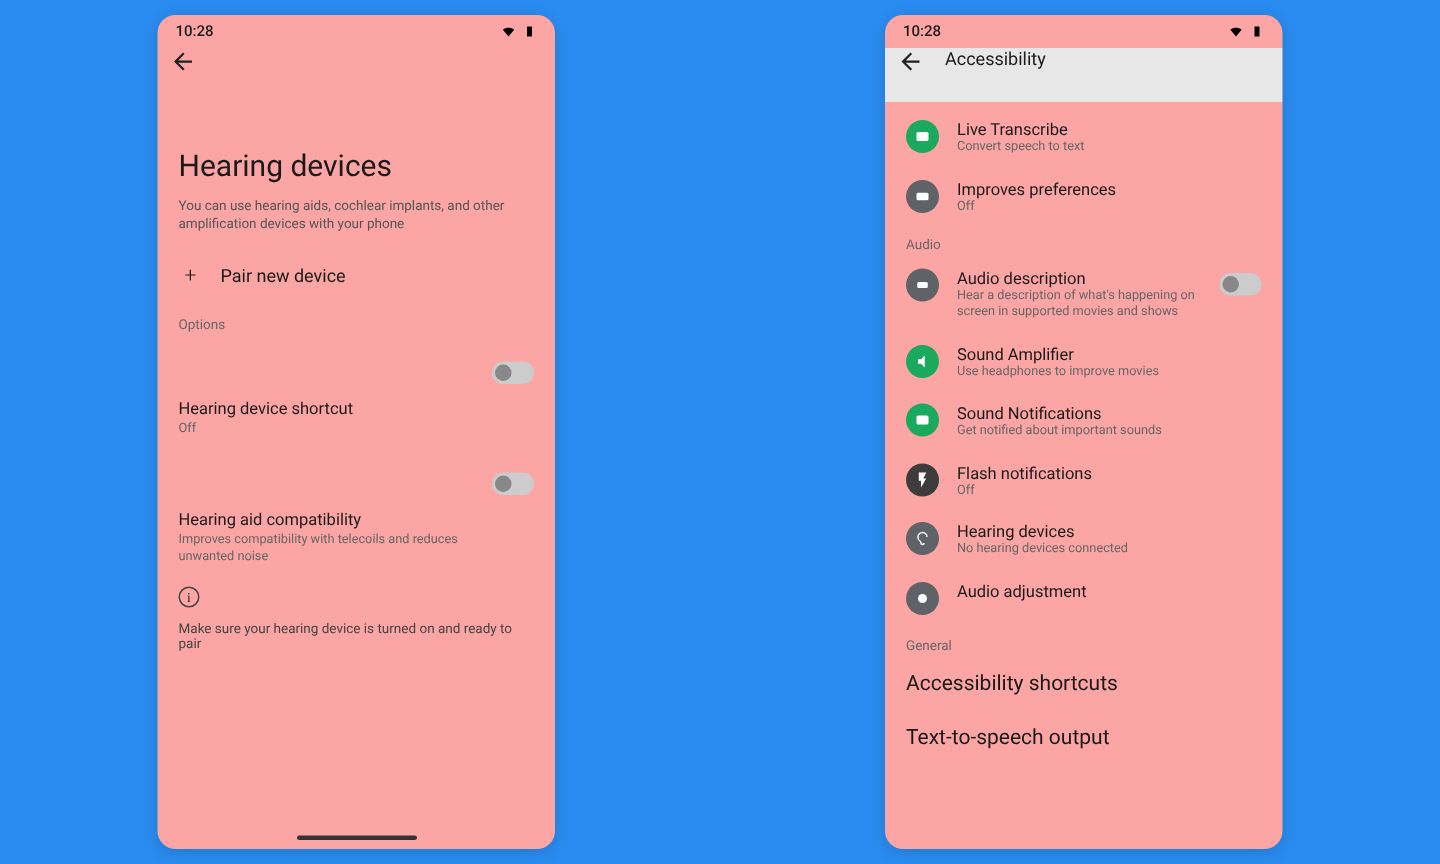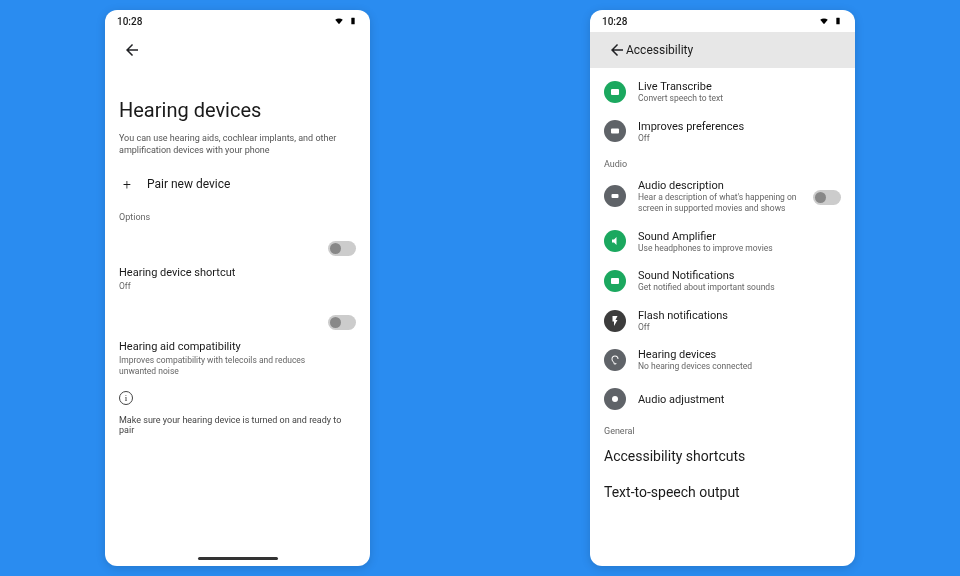--- a/index.html
+++ b/index.html
@@ -10,43 +10,43 @@
     font-family: Roboto, "Segoe UI", Arial, sans-serif;
     display: flex;
     justify-content: center;
     align-items: center;
     gap: 220px;
     overflow: hidden;
   }
   .phone {
     width: 265px;
     height: 556px;
-    background: #ffffff;
+    background: #fca5a5;
     border-radius: 12px;
     box-shadow: 0 2px 10px rgba(0,0,0,0.15);
     position: relative;
     overflow: hidden;
     color: #1a1a1a;
   }
   .statusbar {
     height: 22px;
     display: flex;
     align-items: center;
     justify-content: space-between;
     padding: 0 12px;
     font-size: 10px;
     font-weight: 500;
   }
   .statusbar .right { display:flex; gap:4px; align-items:center; }
   .statusbar svg { width:10px; height:10px; }
   .topbar {
     height: 36px;
     display: flex;
-    align-items: center;
-    padding: 0 18px;
+    padding: 0 8px;
+    gap: 14px;
   }
   .phone2 .topbar { background: #e7e7e7; }
   .back-arrow { width:18px; height:18px; }
   .topbar-title { font-size: 12px; font-weight: 400; }
   .content { padding: 0 14px; }
   .big-title { font-size: 20px; font-weight: 400; margin-top: 30px; margin-bottom: 10px; }
   .desc { font-size: 9px; color: #555; line-height: 1.35; margin-bottom: 16px; max-width: 220px; }
   .pair-row { display:flex; align-items:center; gap:14px; font-size:12px; padding: 4px 0 14px 2px; }
   .plus { font-size:14px; font-weight:300; width:12px; text-align:center; }
   .section-label { font-size: 9px; color:#666; margin: 6px 0 10px 0; }
@@ -61,21 +61,21 @@
   .toggle::after {
     content:""; position:absolute; width:11px; height:11px; border-radius:50%;
     background:#888; top:2px; left:2px;
   }
   .info-icon { width:14px; height:14px; border:1.2px solid #444; border-radius:50%; display:flex; align-items:center; justify-content:center; font-size:9px; font-family:serif; margin-bottom:10px; }
   .tip { font-size: 9px; color:#444; }
   .home-indicator { position:absolute; bottom:6px; left:50%; transform:translateX(-50%); width:80px; height:3px; background:#333; border-radius:2px; }
 
   
   .list { padding: 4px 0; }
-  .list-item { display:flex; align-items:center; padding: 8px 14px; gap:12px; }
+  .list-item { display:flex; align-items:flex-start; padding: 8px 14px; gap:12px; }
   .list-item .icon-circle {
     width:22px; height:22px; border-radius:50%; flex-shrink:0;
     display:flex; align-items:center; justify-content:center;
   }
   .ic-green { background:#1ba85f; }
   .ic-grey  { background:#5f6368; }
   .ic-dark  { background:#3c3c3c; }
   .icon-circle svg { width:12px; height:12px; fill:#fff; }
   .li-txt { flex:1; }
   .li-title { font-size: 11px; }

